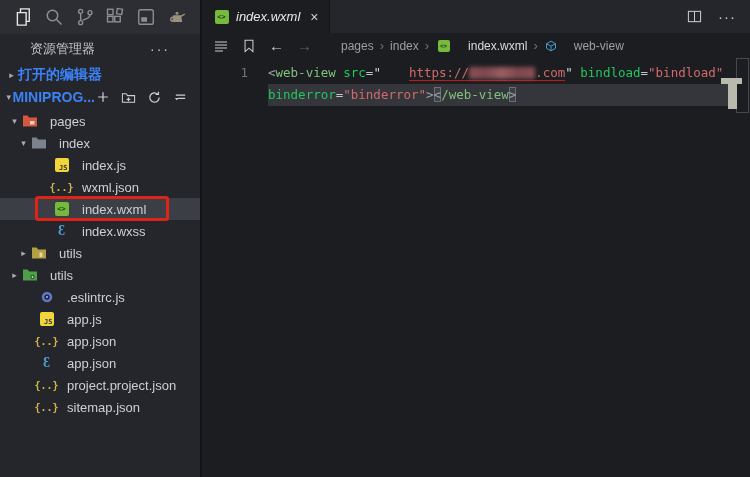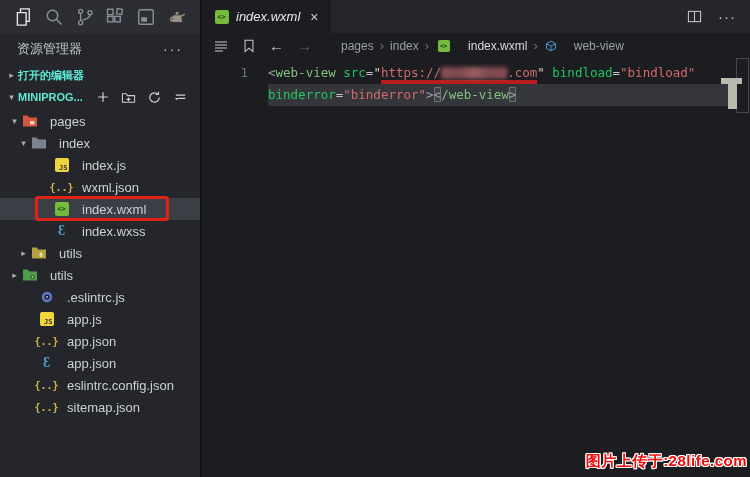--- a/index.html
+++ b/index.html
@@ -8,26 +8,26 @@
          background:#1c1d21;font-family:"Liberation Sans",sans-serif;
          color:#ccd0d5;-webkit-font-smoothing:antialiased;}
 
   
   #sidebar{position:absolute;left:0;top:0;width:202px;height:477px;
            background:#24262b;border-right:2px solid #121316;}
   #topbar{height:34px;background:#2c2e33;display:flex;align-items:center;
           justify-content:space-between;padding:0 13px;}
   .abar-icon{width:20px;height:20px;display:flex;align-items:center;justify-content:center;cursor:pointer;}
   .abar-icon svg{display:block;}
-  #side-header{height:30px;display:flex;align-items:center;padding:0 17px;}
+  #side-header{height:30px;display:flex;align-items:center;padding:0 30px;}
   #side-title{font-size:13px;color:#c3c7cc;flex:1;}
   #side-more{color:#c3c7cc;font-size:14px;letter-spacing:2px;cursor:pointer;line-height:10px;}
   .section-row{height:22px;display:flex;align-items:center;padding-left:5px;cursor:pointer;}
   .section-arrow{width:13px;font-size:9px;color:#a9adb3;text-align:center;}
-  .section-label{font-size:11px;font-weight:bold;color:#5eead4;white-space:nowrap;}
+  .section-label{font-size:14px;font-weight:bold;color:#3b82f6;white-space:nowrap;}
   #proj-actions{margin-left:auto;display:flex;align-items:center;gap:11px;padding-right:12px;}
   #proj-actions .act{width:15px;height:15px;display:flex;align-items:center;justify-content:center;cursor:pointer;}
 
   
   #tree{position:relative;padding-top:2px;}
   .tree-row{position:relative;height:22px;display:flex;align-items:center;cursor:pointer;}
   .tree-row.selected{background:#3b3e44;}
   .tree-arrow{width:13px;font-size:9px;color:#a9adb3;text-align:center;flex:none;}
   .tree-icon{width:17px;height:16px;margin-right:12px;display:flex;align-items:center;justify-content:center;flex:none;}
   .tree-label{font-size:13px;color:#ccd0d5;white-space:nowrap;}
@@ -73,21 +73,21 @@
   .code-text{flex:1;margin-right:13px;}
   .code-line.hl .code-text{background:#34363b;}
   .tk-punct{color:#9aa0a6;}
   .tk-tag{color:#82c17d;}
   .tk-attr{color:#22c55e;}
   .tk-eq{color:#c0c5cc;}
   .tk-quote{color:#d4d4d4;}
   .tk-str{color:#d16a6a;}
   .tk-plain{color:#d4d4d4;}
   .tk-boxed{color:#9aa0a6;box-shadow:inset 0 0 0 1px #6b6e76;background:#3d4045;}
-  .lnk{border-bottom:5px solid #b91c1c;}
+  .lnk{border-bottom:1px solid #b91c1c;margin-left:28px;}
   .lnk .tk-str{color:#d16a6a;}
   .redact{display:inline-block;width:66px;height:12px;vertical-align:-2px;border-radius:2px;
           background:linear-gradient(90deg,#a05a5f 0%,#8c4f55 25%,#b06a6e 50%,#8c4f55 75%,#a05a5f 100%);
           filter:blur(2.2px);opacity:.85;}
   #minimap-slider{position:absolute;left:534px;top:0;width:13px;height:55px;
                   border:1px solid #46484e;}
   #cursor-ibeam{position:absolute;left:519px;top:20px;width:21px;height:6px;
                 background:#b9b9ad;z-index:4;}
   #cursor-ibeam::after{content:"";position:absolute;left:7px;top:6px;width:9px;height:25px;background:#b9b9ad;}
 
@@ -278,21 +278,21 @@
         <div class="tree-row" style="padding-left: 38px;">
           <span class="tree-icon">
             <span class="wxss-badge">3</span>
           </span>
           <span class="tree-label">app.json</span>
         </div>
         <div class="tree-row" style="padding-left: 38px;">
           <span class="tree-icon">
             <span class="json-badge">{..}</span>
           </span>
-          <span class="tree-label">eslintrc.config.json</span>
+          <span class="tree-label">project.project.json</span>
         </div>
         <div class="tree-row" style="padding-left: 38px;">
           <span class="tree-icon">
             <span class="json-badge">{..}</span>
           </span>
           <span class="tree-label">sitemap.json</span>
         </div>
       </div>
   </div>
 
@@ -363,14 +363,13 @@
     <div id="editor">
       <div id="code-lines">
           <div class="code-line"><span class="lnum">1</span><span class="code-text"><span class="tk-punct">&lt;</span><span class="tk-tag">web-view</span><span class="tk-plain"> </span><span class="tk-attr">src</span><span class="tk-eq">=</span><span class="tk-quote">"</span><span class="lnk"><span class="tk-str">https://</span><span class="redact"></span><span class="tk-str">.com</span></span><span class="tk-quote">"</span><span class="tk-plain"> </span><span class="tk-attr">bindload</span><span class="tk-eq">=</span><span class="tk-str">"bindload"</span></span></div>
           <div class="code-line hl"><span class="lnum"></span><span class="code-text"><span class="tk-attr">binderror</span><span class="tk-eq">=</span><span class="tk-str">"binderror"</span><span class="tk-punct">&gt;</span><span class="tk-boxed">&lt;</span><span class="tk-tag">/web-view</span><span class="tk-boxed">&gt;</span></span></div>
         </div>
       <div id="minimap-slider"></div>
       <div id="cursor-ibeam"></div>
     </div>
   </div>
 
-  <div id="watermark">图片上传于:28life.com</div>
 </div>
 
 </body></html>

